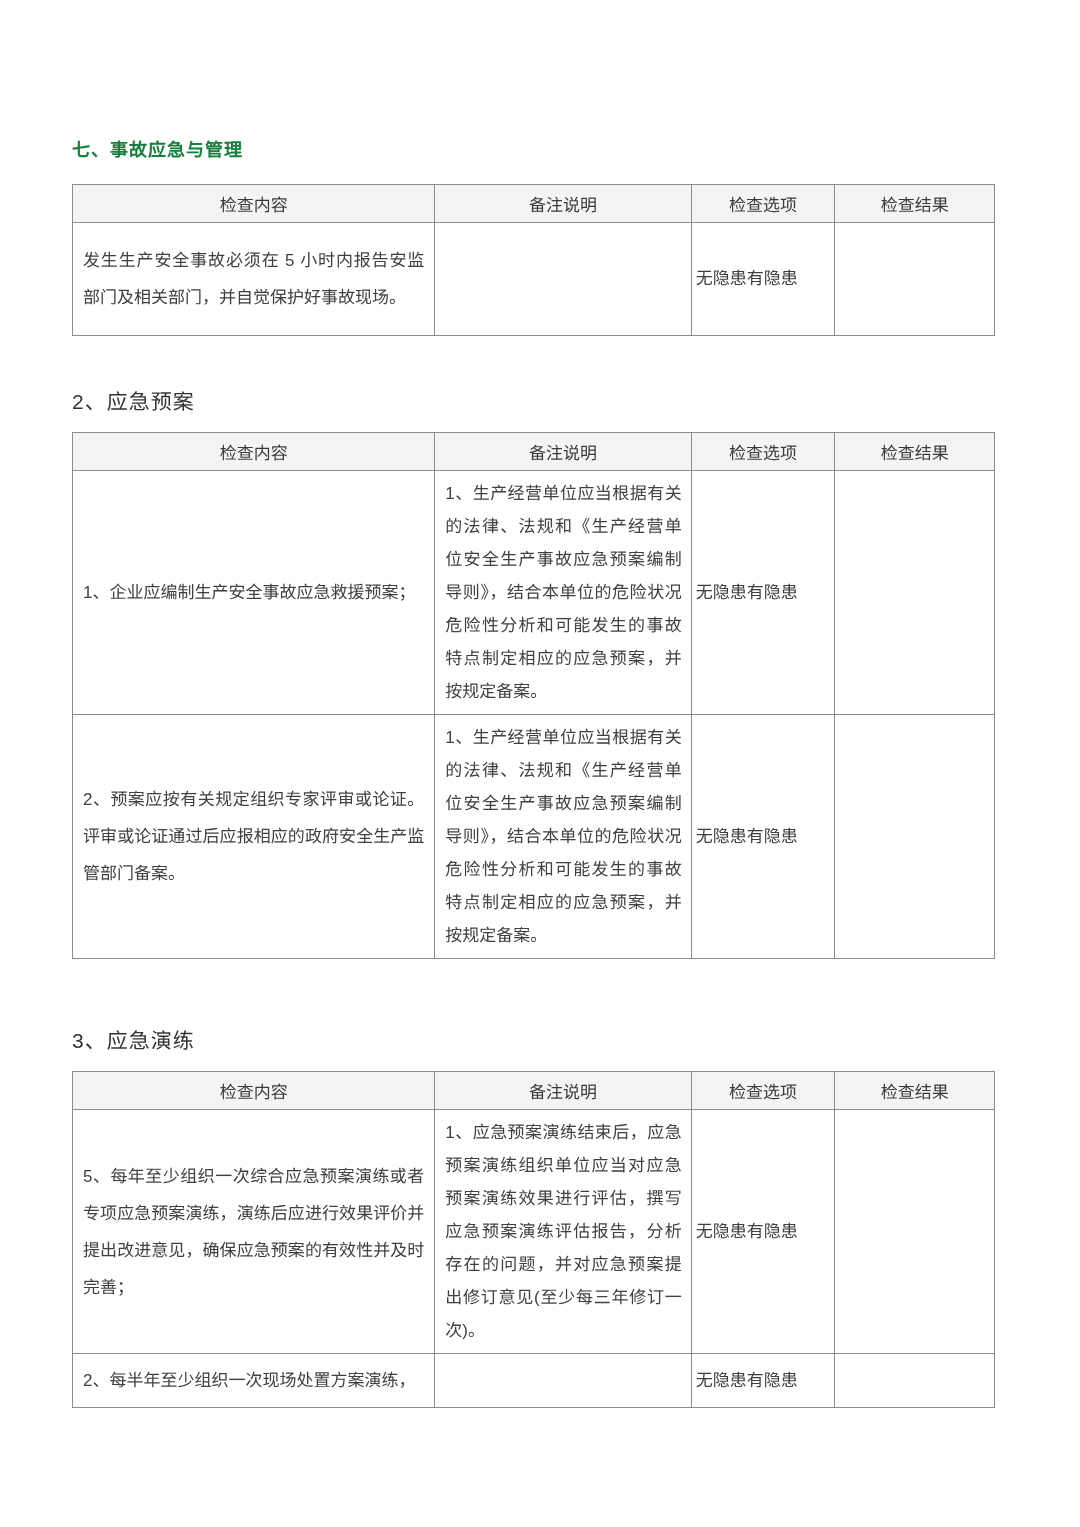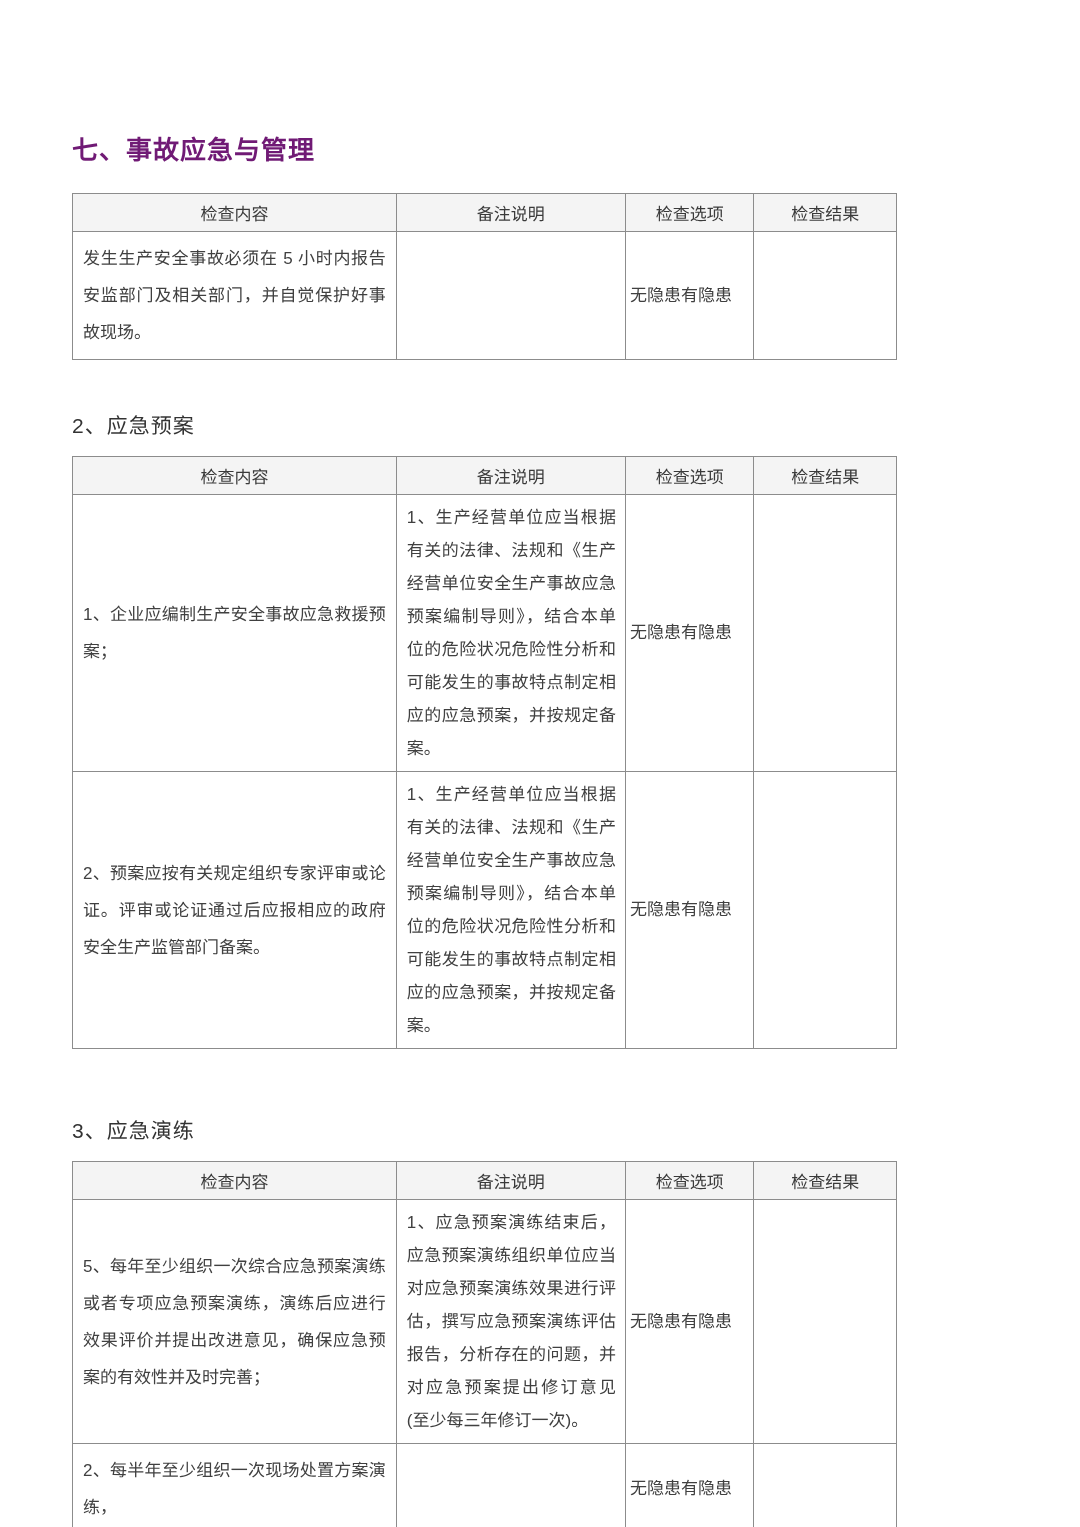--- a/index.html
+++ b/index.html
@@ -13,41 +13,41 @@
     width: 1080px;
     min-height: 1527px;
     position: relative;
   }
   .page {
     padding: 133px 65px 0 72px;
     width: 943px;
     box-sizing: content-box;
   }
   .doc-title {
-    font-size: 26px;
+    font-size: 18px;
     font-weight: 700;
-    color: #701a75;
+    color: #15803d;
     line-height: 34px;
-    margin: 0 0 26px 0;
+    margin: 0 0 17px 0;
     letter-spacing: 1px;
   }
   .section-heading {
     font-size: 21px;
     font-weight: 400;
     color: #333333;
     line-height: 28px;
     margin: 0 0 16px 0;
     letter-spacing: 1px;
   }
   .section { margin: 0; }
   .gap-md { height: 52px; }
   .gap-lg { height: 68px; }
 
   table.checklist {
-    width: 825px;
+    width: 923px;
     border-collapse: collapse;
     table-layout: fixed;
     font-size: 17px;
     color: #404040;
   }
   table.checklist col.c1 { width: 39.3%; }
   table.checklist col.c2 { width: 27.8%; }
   table.checklist col.c3 { width: 15.6%; }
   table.checklist col.c4 { width: 17.3%; }
 

